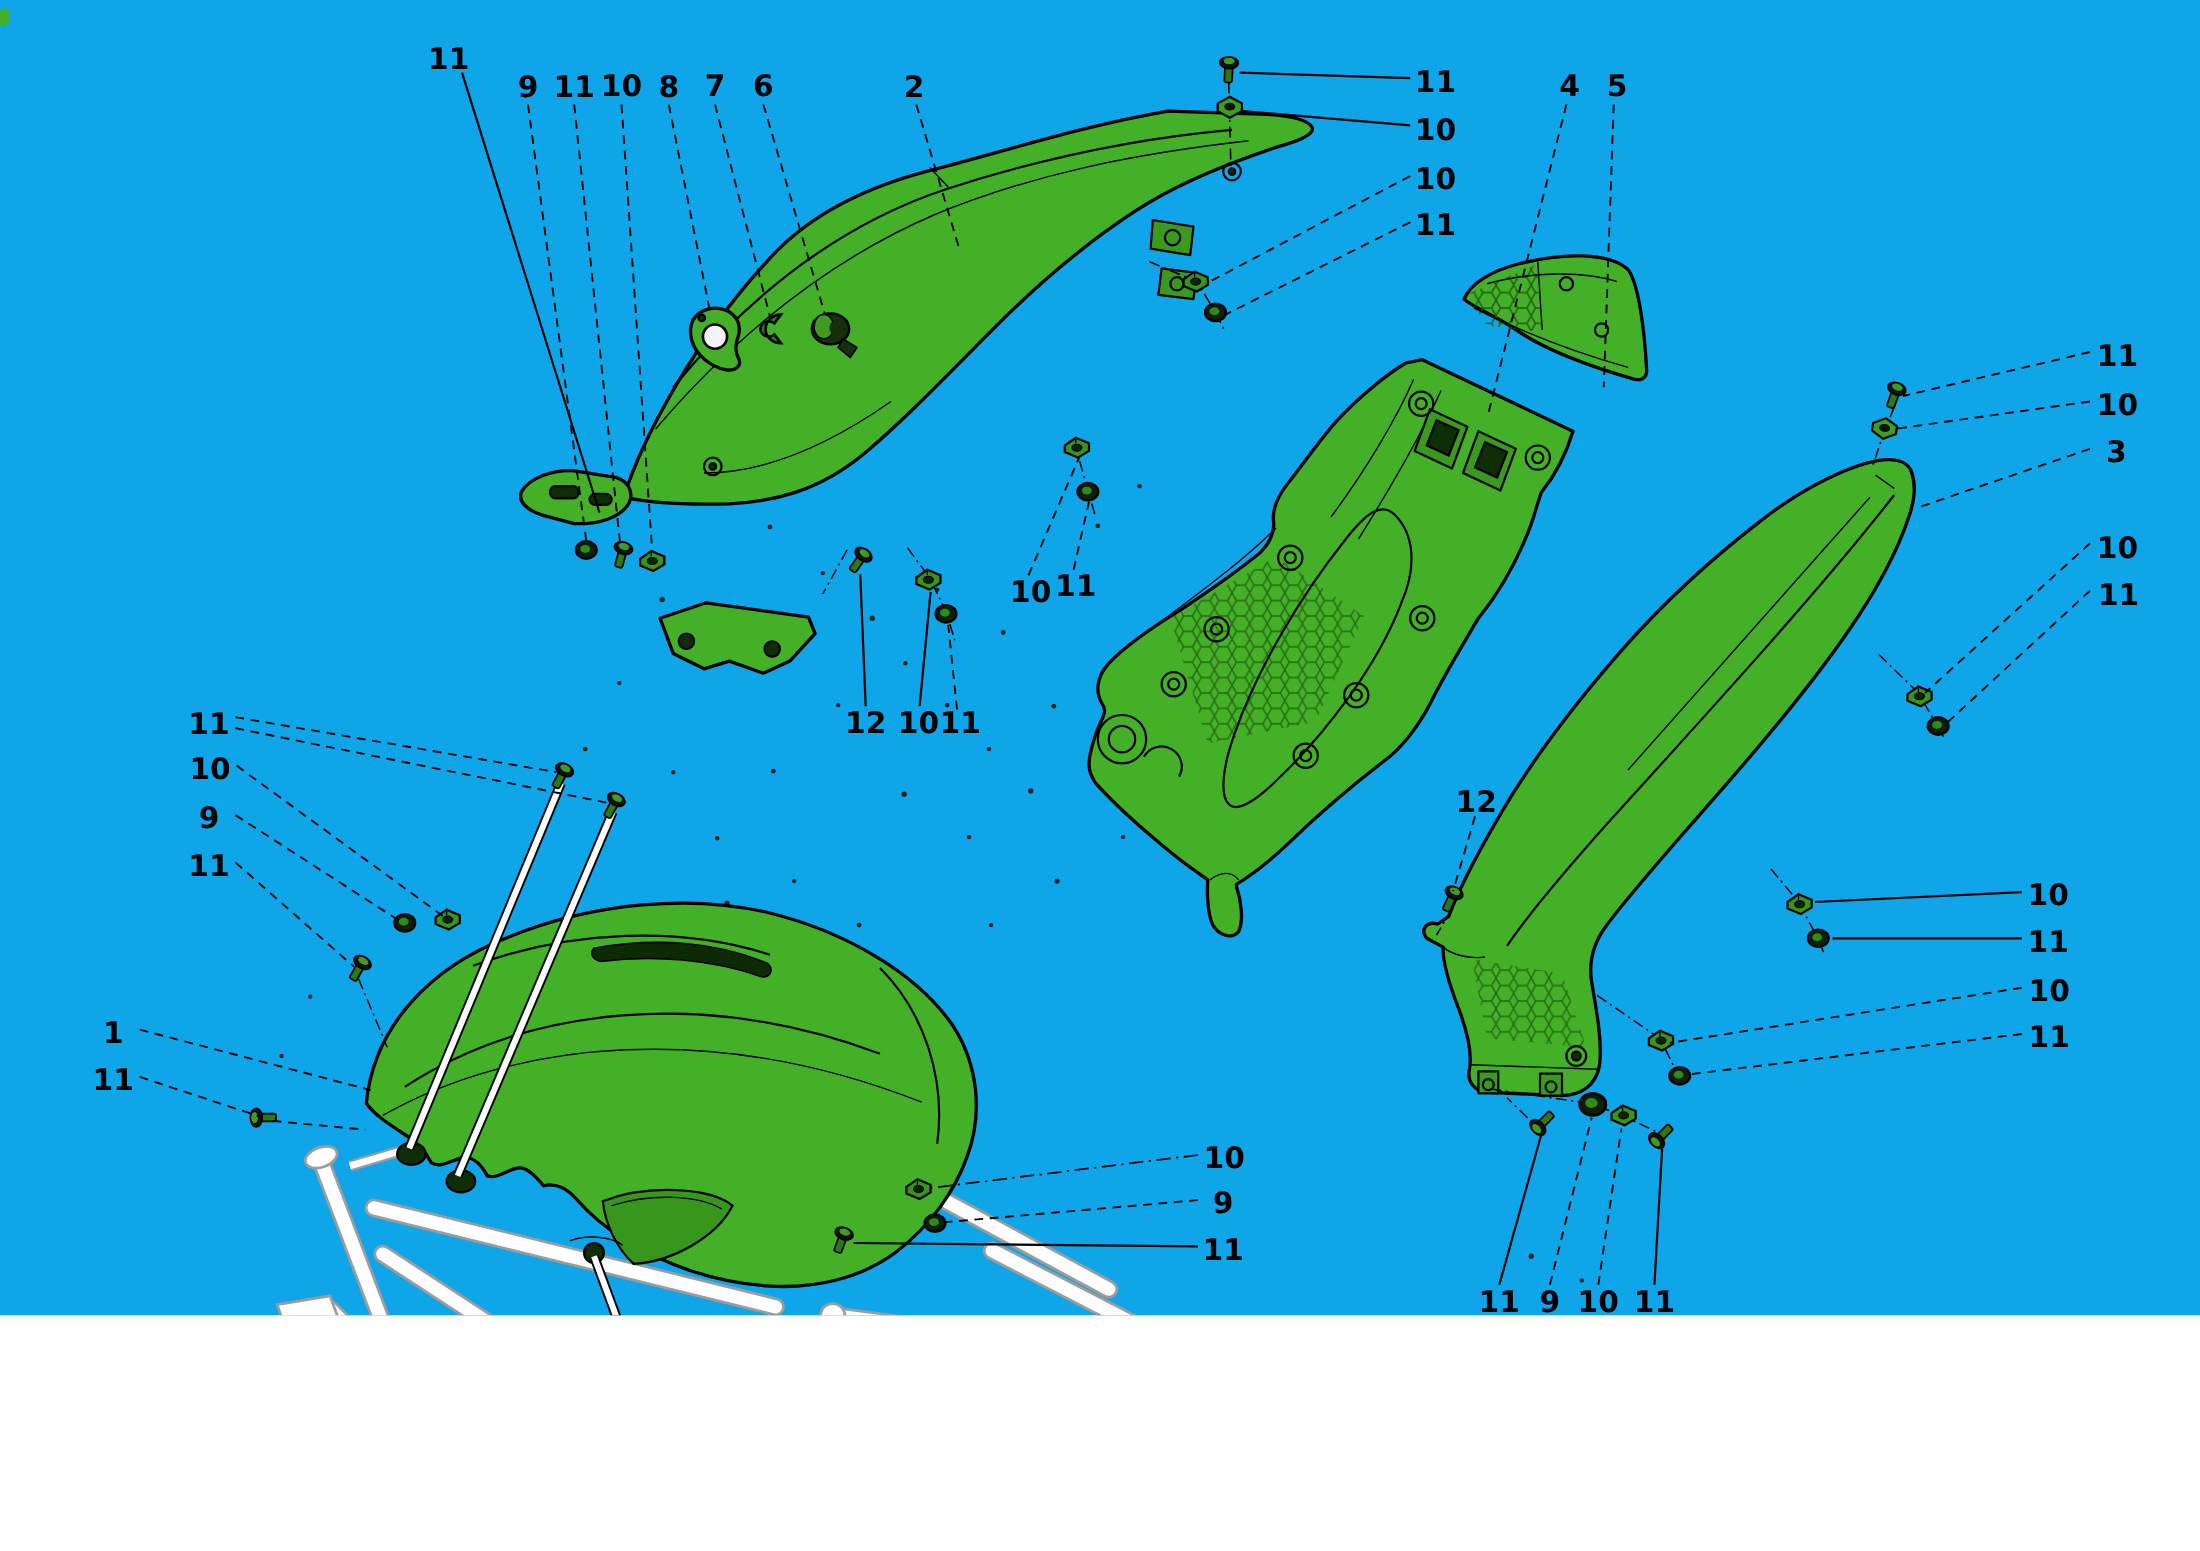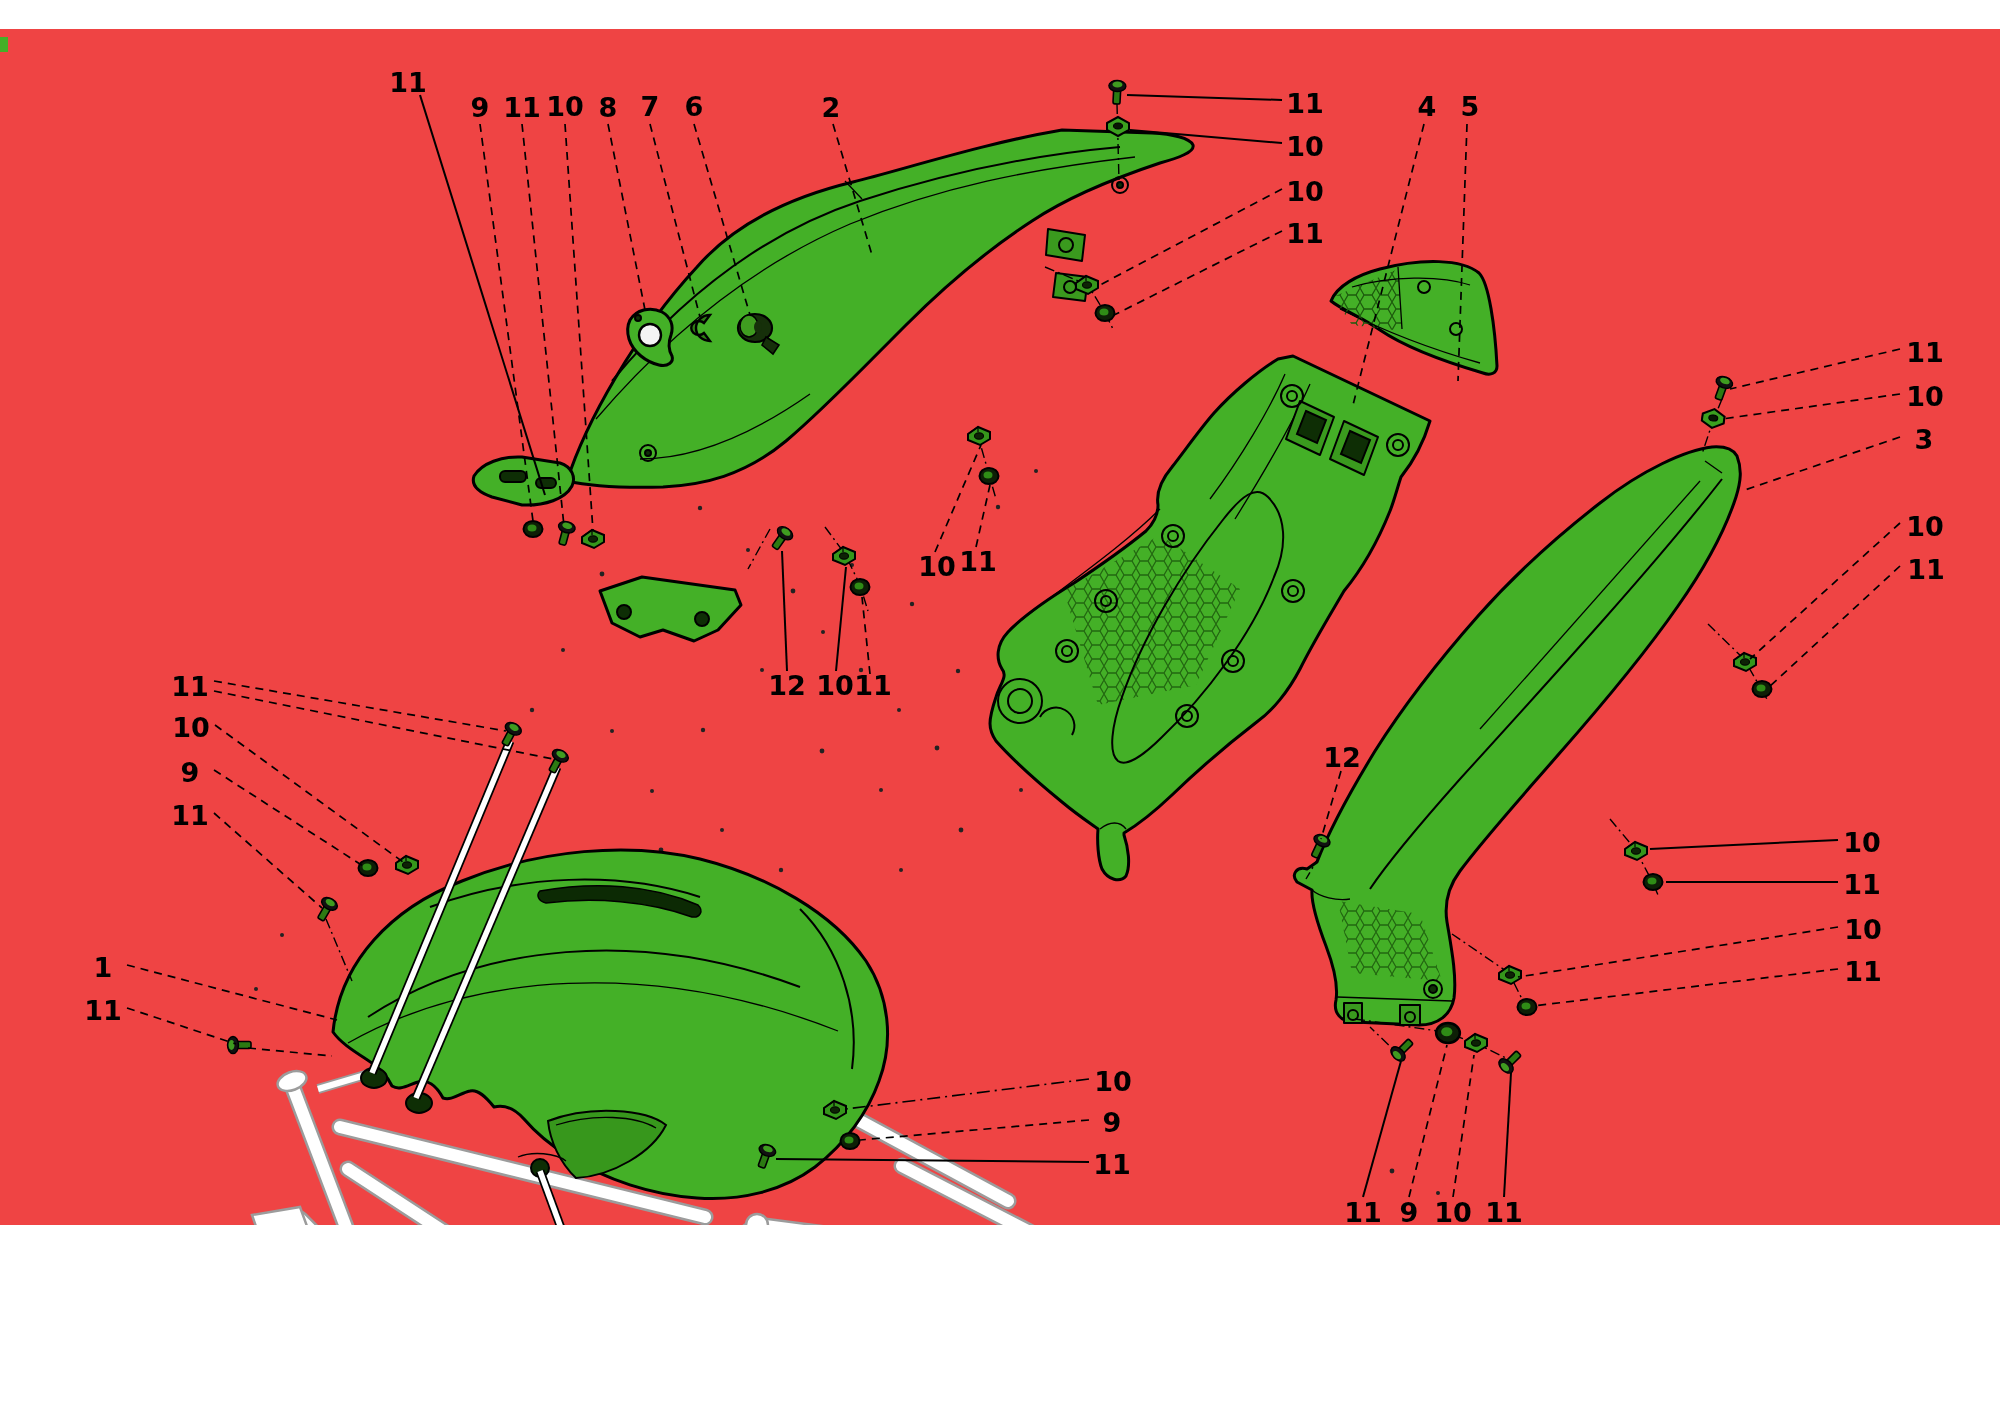--- a/index.html
+++ b/index.html
@@ -1,16 +1,16 @@
 <!DOCTYPE html>
 <html><head>
 <meta charset="utf-8">
 <style>
   html,body{margin:0;padding:0;background:#ffffff;}
-  #stage{position:relative;width:2000px;height:1196px;background:#ef4444;overflow:hidden;margin-top:29px;}
+  #stage{position:relative;width:2000px;height:1196px;background:#0ea5e9;overflow:hidden;}
   svg{display:block;}
   text.co{font-family:"DejaVu Sans","Liberation Sans",sans-serif;font-weight:700;font-size:27px;fill:#000;text-anchor:middle;}
   .grn{fill:#44b027;stroke:#000;stroke-width:3;stroke-linejoin:round;}
   .grn2{fill:#3a9a1e;stroke:#000;stroke-width:2;stroke-linejoin:round;}
   .det{fill:none;stroke:#000;stroke-width:2;}
   .det1{fill:none;stroke:#000;stroke-width:1.3;}
   .dark{fill:#0e2e05;stroke:#000;stroke-width:2;}
   .sold{stroke:#000;stroke-width:2;fill:none;}
   .dash{stroke:#000;stroke-width:1.7;stroke-dasharray:8 6;fill:none;}
   .ddot{stroke:#000;stroke-width:1.6;stroke-dasharray:13 5 2 5;fill:none;}

